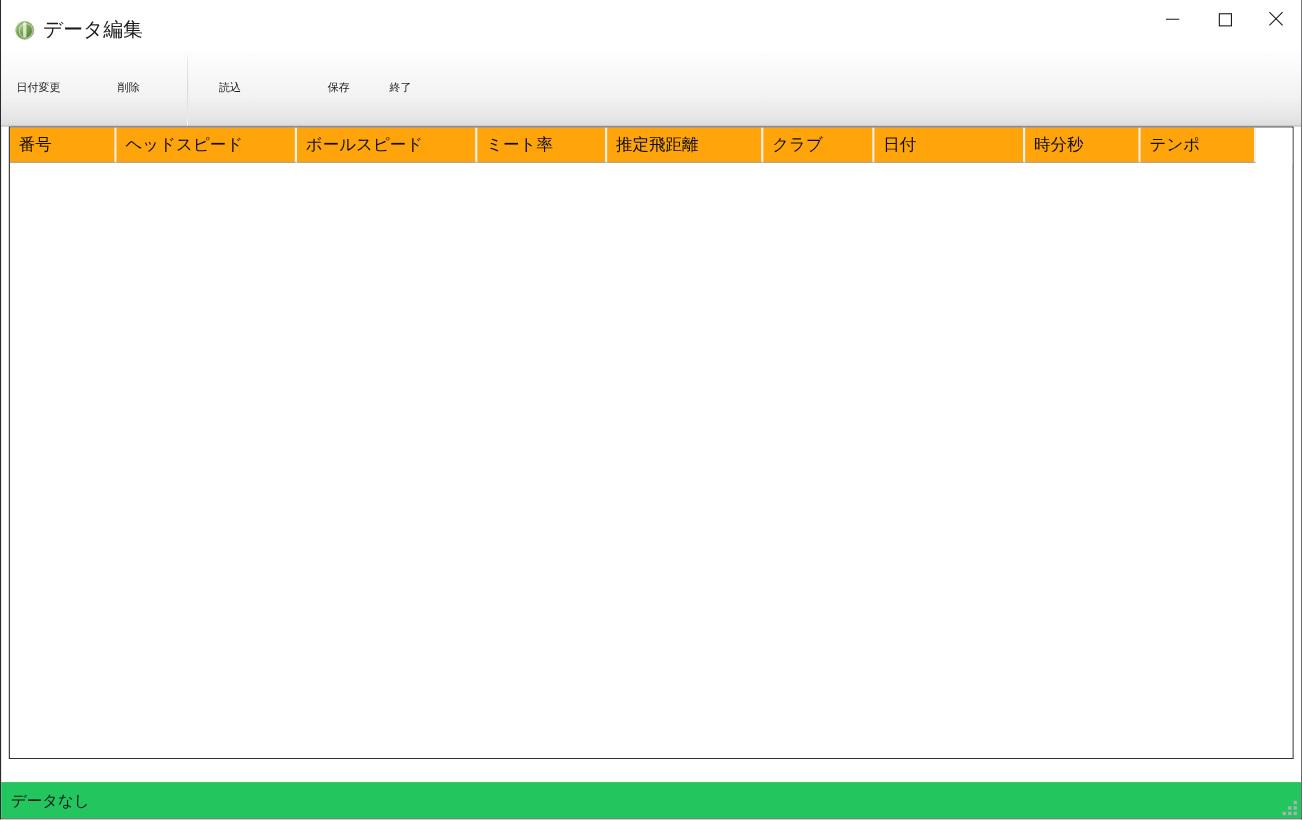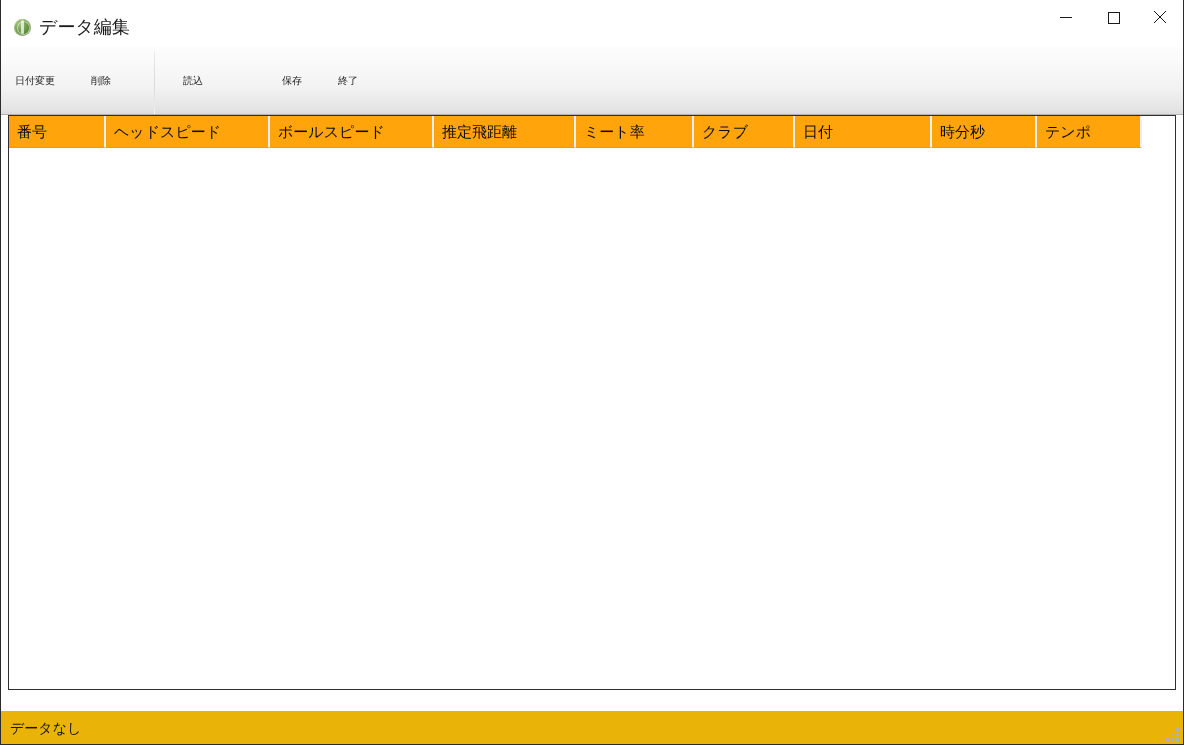--- a/index.html
+++ b/index.html
@@ -166,21 +166,21 @@
     background: #ffffff;
   }
 
   
   #status-bar {
     position: absolute;
     left: 0;
     right: 0;
     bottom: 0;
     height: 33px;
-    background: #eab308;
+    background: #22c55e;
     display: flex;
     align-items: center;
   }
   #status-text {
     font-size: 14px;
     color: #141414;
     padding-left: 9px;
     white-space: nowrap;
     line-height: 18px;
   }
@@ -231,34 +231,34 @@
             <line x1="3" y1="3" x2="15" y2="15" stroke="#1a1a1a" stroke-width="1"></line>
             <line x1="15" y1="3" x2="3" y2="15" stroke="#1a1a1a" stroke-width="1"></line>
           </svg>
         </span>
       </button>
     </div>
   </div>
 
   <div id="toolbar">
     <div class="tb-item" style="margin-left:10px;">日付変更</div>
-    <div class="tb-item" style="margin-left:28px;">削除</div>
+    <div class="tb-item" style="margin-left:44px;">削除</div>
     <div class="tb-sep" style="margin-left:39px;"></div>
     <div class="tb-item" style="margin-left:24px;">読込</div>
     <div class="tb-item" style="margin-left:71px;">保存</div>
     <div class="tb-item" style="margin-left:28px;">終了</div>
   </div>
 
   <div id="grid-wrap">
     <div id="grid-header">
       <div class="gh-cell" style="width:97px">番号</div>
       <div class="gh-cell" style="width:164px">ヘッドスピード</div>
       <div class="gh-cell" style="width:164px">ボールスピード</div>
+      <div class="gh-cell" style="width:118px">ミート率</div>
       <div class="gh-cell" style="width:142px">推定飛距離</div>
-      <div class="gh-cell" style="width:118px">ミート率</div>
       <div class="gh-cell" style="width:101px">クラブ</div>
       <div class="gh-cell" style="width:137px">日付</div>
       <div class="gh-cell" style="width:105px">時分秒</div>
       <div class="gh-cell" style="width:105px">テンポ</div>
       <div id="grid-filler"></div>
     </div>
     <div id="grid-body"></div>
   </div>
 
   <div id="status-bar">

